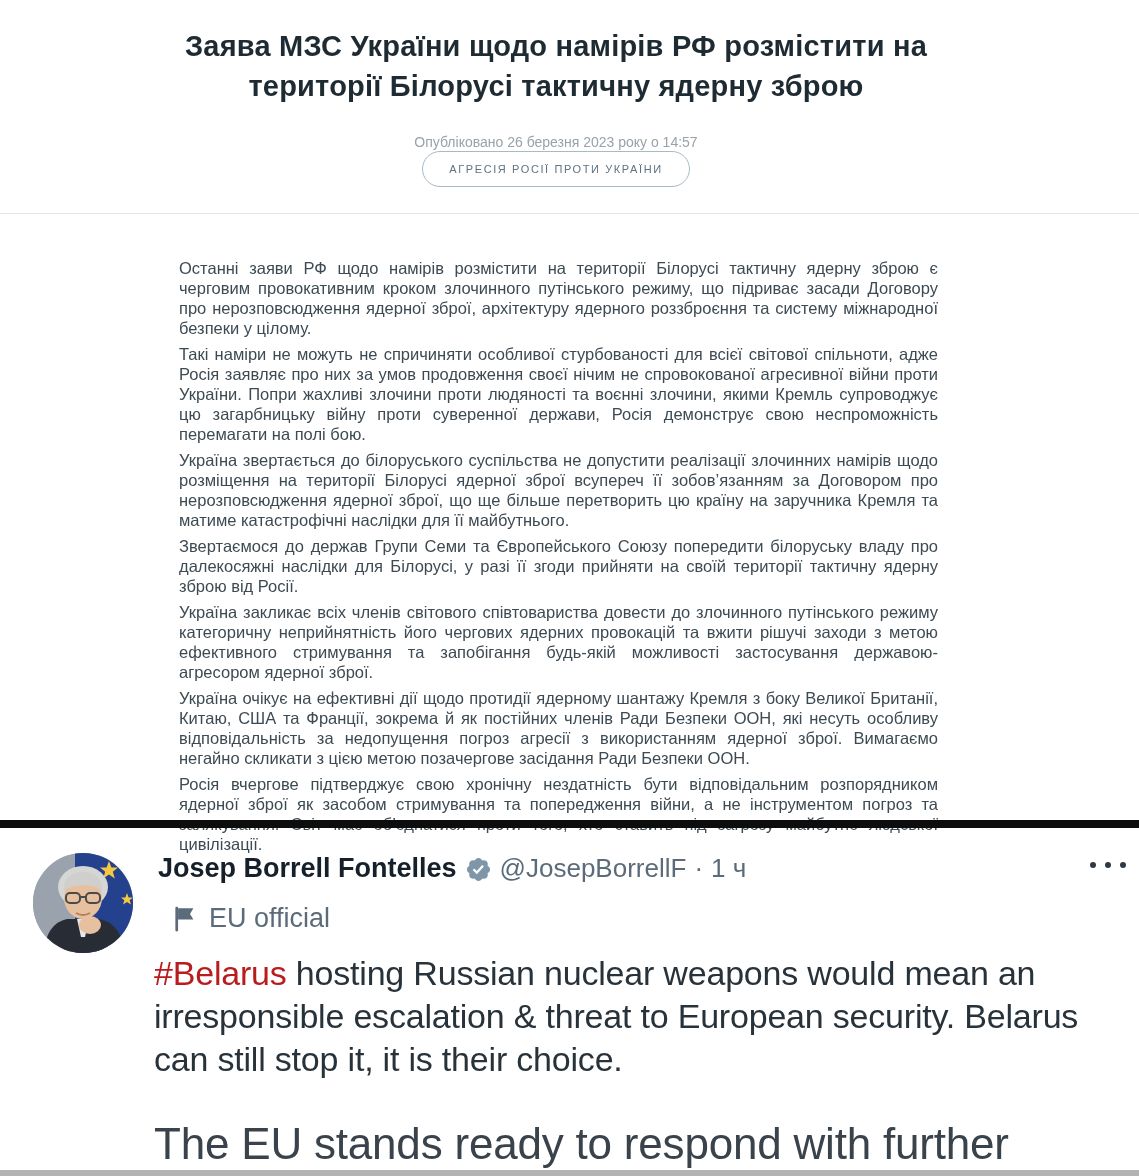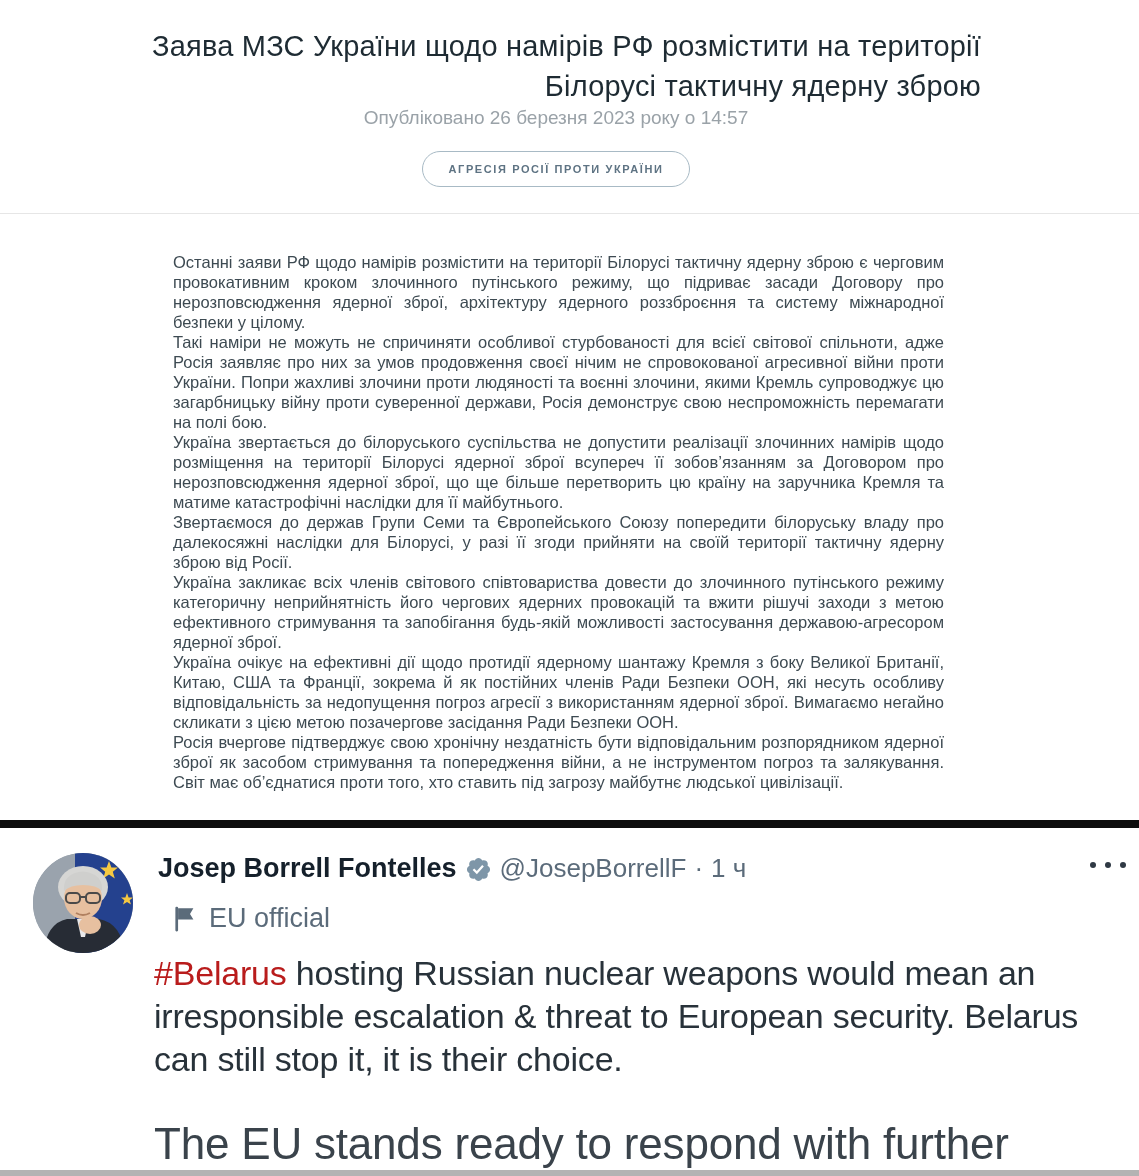--- a/index.html
+++ b/index.html
@@ -9,39 +9,38 @@
     width: 1139px;
     height: 1176px;
     overflow: hidden;
     font-family: "Liberation Sans", sans-serif;
   }
 
   
   .article-title {
     position: absolute;
     top: 26px; left: 131px; width: 850px;
-    text-align: right;
+    text-align: center;
     font-size: 29px;
     line-height: 40px;
-    font-weight: 400;
+    font-weight: 700;
     color: #1e2b33;
     letter-spacing: 0.2px;
   }
   .article-published {
     position: absolute;
-    top: 107px; left: 131px; width: 850px;
+    top: 134px; left: 131px; width: 850px;
     text-align: center;
-    font-size: 19px;
+    font-size: 14px;
     color: #9aa2a8;
   }
   .tag-wrap {
     position: absolute;
     top: 151px; left: 131px; width: 850px;
     text-align: center;
-    font-weight: bold;
   }
   .tag-pill {
     display: inline-block;
     padding: 11px 26px;
     border: 1px solid #a8bac5;
     border-radius: 999px;
     font-size: 11px;
     letter-spacing: 1.6px;
     color: #5e7383;
     background: #ffffff;
@@ -53,21 +52,21 @@
     background: #e6e6e6;
   }
   .article-body {
     position: absolute;
     top: 252px; left: 173px; width: 771px;
     font-size: 16.5px;
     line-height: 20px;
     color: #3d4a52;
     text-align: justify;
   }
-  .article-body p { margin: 0; }
+  .article-body p { margin: 6px; }
 
   
   .section-divider {
     position: absolute;
     top: 820px; left: 0; width: 1139px; height: 8px;
     background: #0d0d0d;
   }
 
   
   .avatar {

